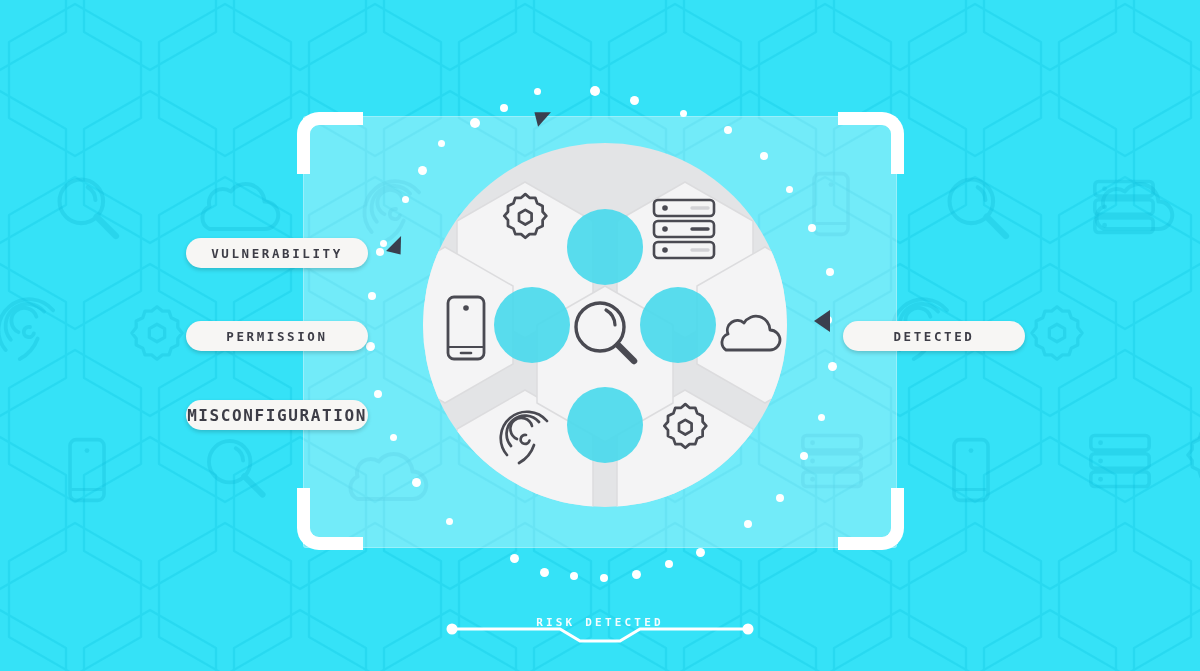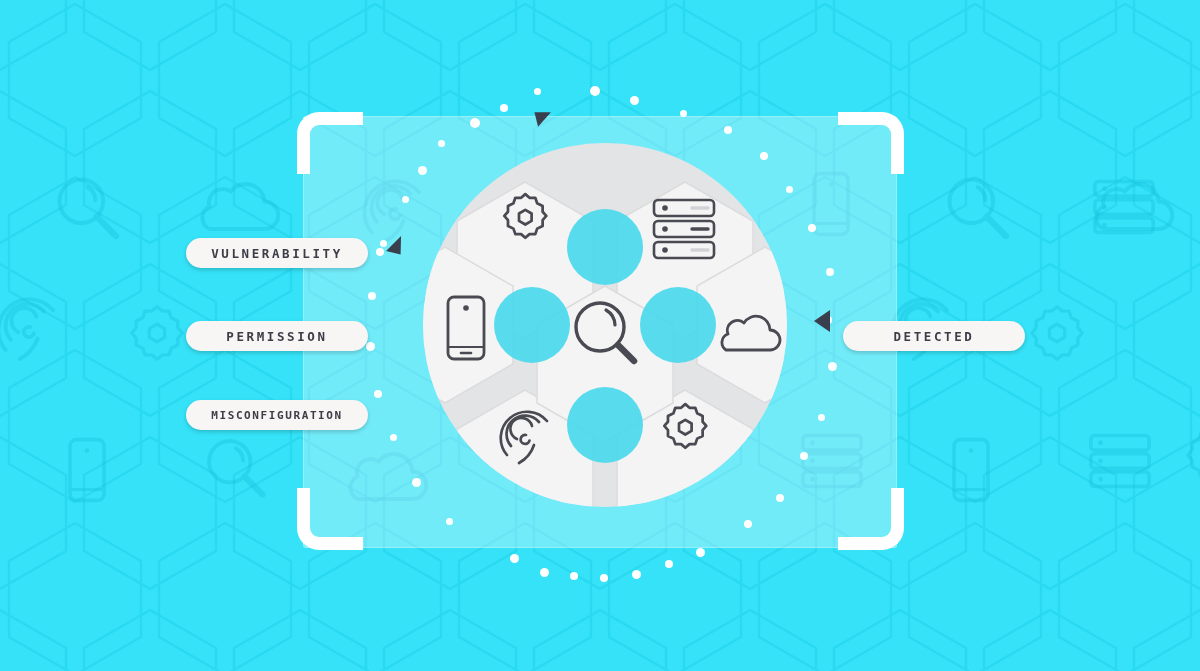--- a/index.html
+++ b/index.html
@@ -434,20 +434,28 @@
   <div class="arrow" id="arrow-vuln"></div>
   <div class="arrow" id="arrow-exposure"></div>
 
   <div class="pill" id="pill-permission">
     <span>PERMISSION</span>
   </div>
   <div class="pill" id="pill-vulnerability">
     <span>VULNERABILITY</span>
   </div>
   <div class="pill" id="pill-misconfiguration">
-    <span style="font-size:11px;letter-spacing:1.6px;">MISCONFIGURATION</span>
+    <span style="font-size:16px;letter-spacing:1.6px;">MISCONFIGURATION</span>
   </div>
   <div class="pill" id="pill-exposure">
     <span>DETECTED</span>
   </div>
 
+  <div id="footer-status">
+    <div id="footer-label">RISK DETECTED</div>
+    <svg id="footer-line" viewBox="0 0 1200 30">
+      <path d="M452 10 H560 L580 22 H620 L640 10 H748" fill="none" stroke="#ffffff" stroke-width="3.2" stroke-linecap="round" stroke-linejoin="round"></path>
+      <circle cx="452" cy="10" r="5.5" fill="#ffffff"></circle>
+      <circle cx="748" cy="10" r="5.5" fill="#ffffff"></circle>
+    </svg>
+  </div>
 
 </div>
 
 </body></html>

